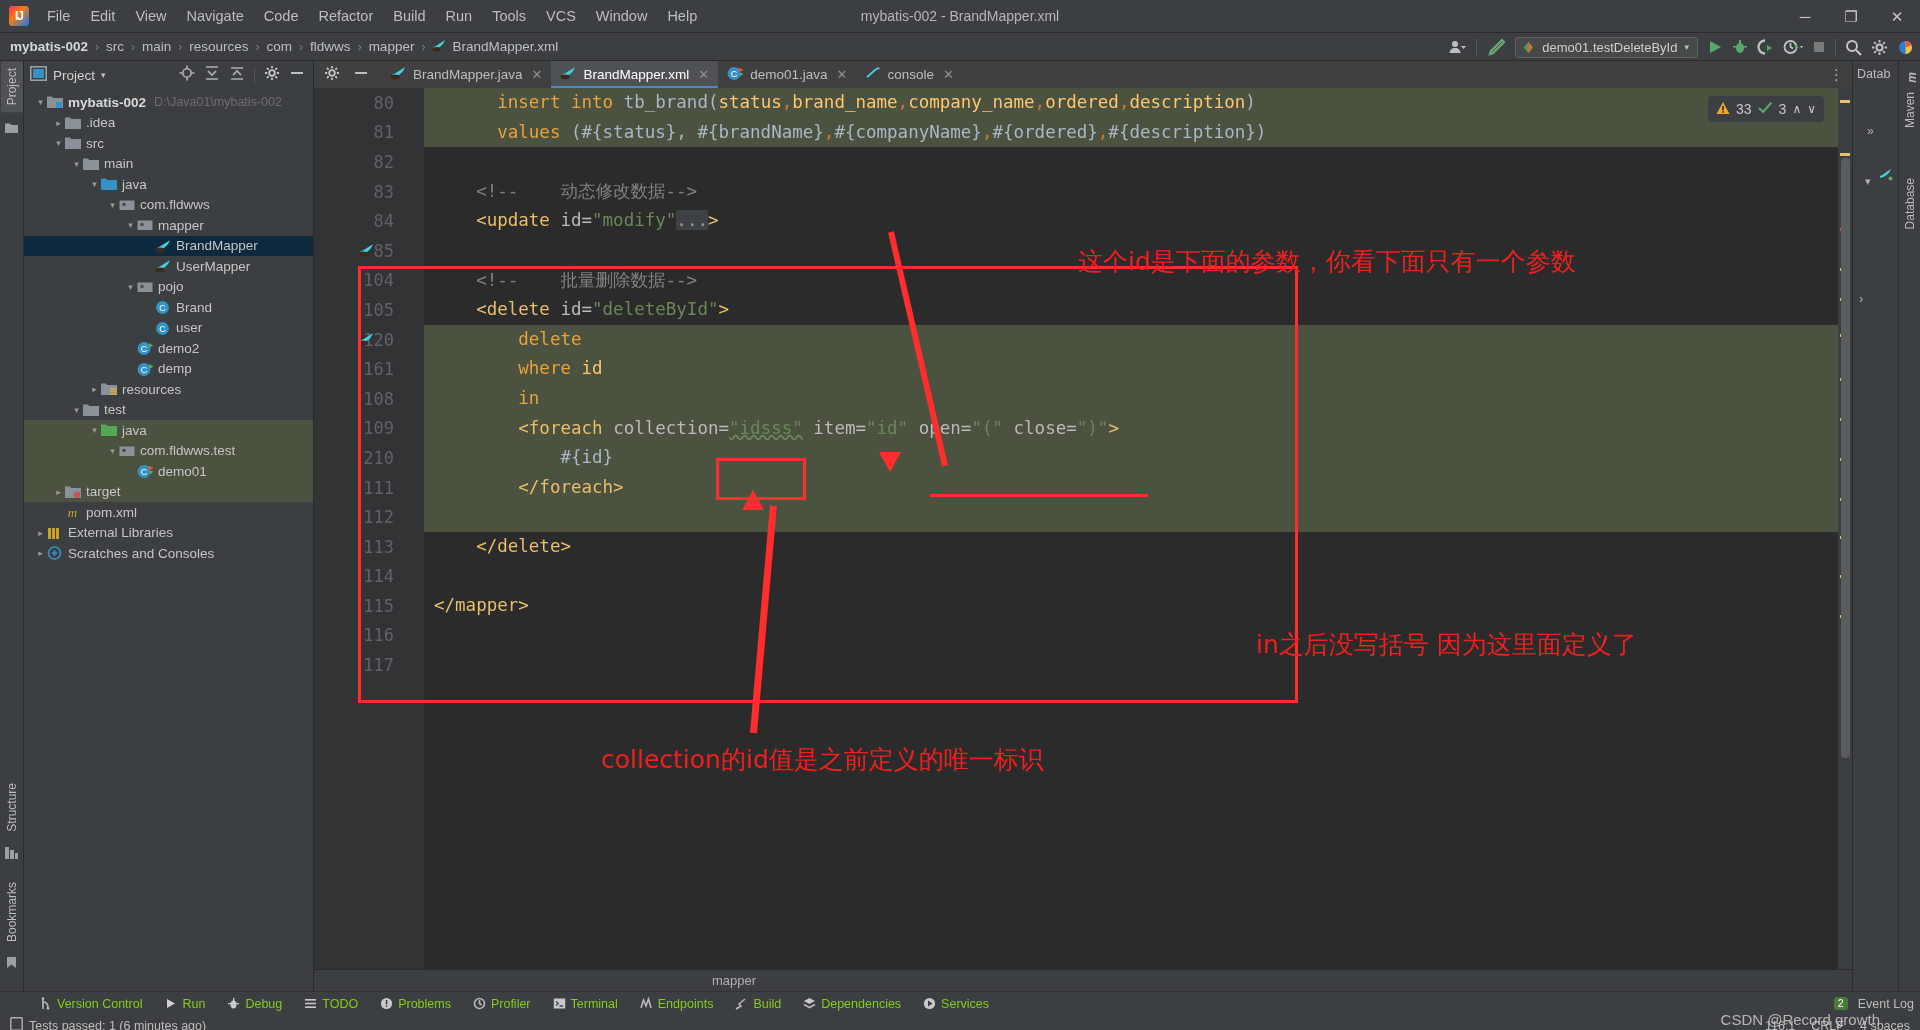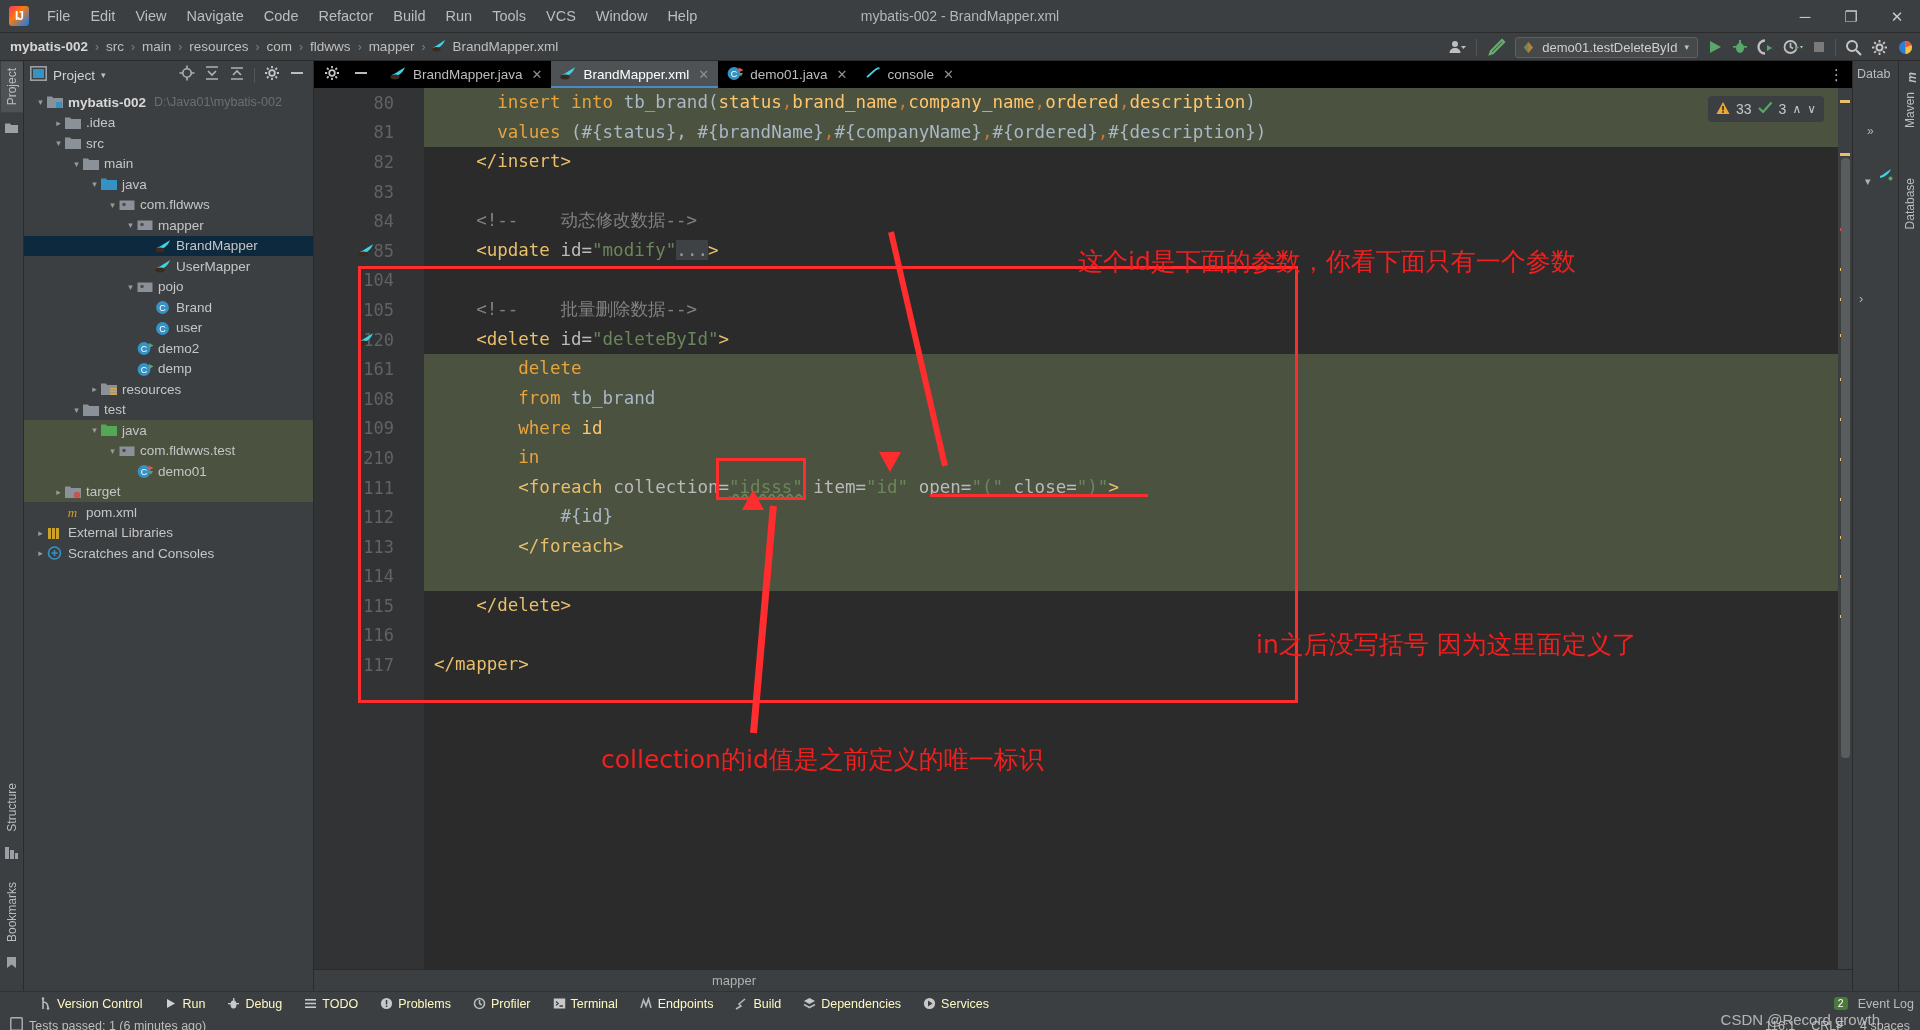--- a/index.html
+++ b/index.html
@@ -78,21 +78,21 @@
   .trow.sel { background: #0d293e; }
   .trow.green { background: #4c5240; }
   .twist { width: 13px; text-align: center; color: #9a9a9a; font-size: 9px; flex: none; }
   .ficon { width: 16px; height: 14px; margin-right: 5px; flex: none; position: relative; }
   .tlabel.bold { font-weight: bold; color: #d8d8d8; }
   .tpath { color: #6e6e6e; margin-left: 8px; font-size: 12.5px; }
 
   
   .editor-area { flex: 1; display: flex; flex-direction: column; background: #2b2b2b; position: relative;
     min-width: 0; }
-  .tabbar { height: 27px; background: #000000; display: flex; align-items: stretch; position: relative; }
+  .tabbar { height: 27px; background: #404040; display: flex; align-items: stretch; position: relative; }
   .tb-lead { display: flex; align-items: center; gap: 13px; padding: 0 12px 0 10px; }
   .etab { display: flex; align-items: center; gap: 6px; padding: 0 9px; font-size: 13.5px;
     color: #bdbdbd; position: relative; border-right: 0; }
   .etab.active { background: #4e5254; color: #ffffff; }
   .etab.active::after { content:''; position:absolute; left:0; right:0; bottom:0; height:2px; background:#4a88c7; }
   .etab .x { color: #909090; font-size: 13px; margin-left: 3px; }
   .tb-trail { margin-left: auto; display: flex; align-items: center; padding-right: 8px; }
 
   .code-wrap { flex: 1; display: flex; position: relative; overflow: hidden; }
   .gutter { width: 88px; background: #313335; position: relative; flex: none; }
@@ -142,21 +142,21 @@
 
   
   .breadcrumb-bottom {
     height: 22px; background: #3c3f41; display: flex; align-items: center;
     padding-left: 398px; font-size: 13px; color: #b0b0b0; border-top: 1px solid #2b2b2b;
   }
   .toolwin-bar {
     height: 24px; background: #3c3f41; display: flex; align-items: center; gap: 0px;
     padding-left: 28px; border-top: 1px solid #323232; position: relative;
   }
-  .tw-item { display: flex; align-items: center; gap: 5px; font-size: 12.5px; color: #fef9c3; padding: 0 11px; }
+  .tw-item { display: flex; align-items: center; gap: 5px; font-size: 12.5px; color: #84cc16; padding: 0 11px; }
   .tw-right { position: absolute; right: 6px; display: flex; align-items: center; gap: 10px; }
   .evt-badge { background: #4a7a3a; color: #fff; border-radius: 3px; font-size: 10.5px;
      padding: 0px 4px; line-height: 13px; }
   .statusbar {
     height: 21px; background: #3c3f41; display: flex; align-items: center;
     padding-left: 10px; font-size: 12.5px; color: #bdbdbd; position: relative;
   }
   .sb-right { position: absolute; right: 10px; display: flex; align-items: center; gap: 16px;
      font-size: 12.5px; color: #bdbdbd; }
   .watermark { position: absolute; right: 40px; bottom: 2px; font-size: 15px; color: #c9c9c9; opacity: .85; margin-left: 12px; }
@@ -739,29 +739,27 @@
               </svg></div>
             <div style="position: absolute; left: 44px; top: 243.8px;"><svg width="17" height="14" viewBox="0 0 17 14">
                 <path d="M2 8.8c3.8-1.2 7-4.3 13-7.6-2.2 5.8-7 9.2-13 10z" fill="#3fd2e0"></path>
                 <ellipse cx="5" cy="11" rx="4.6" ry="2.4" fill="#3b2a1f"></ellipse>
               </svg></div>
           </div>
         <div class="marker-strip"></div>
         <div class="code" id="code">
             <div class="cline hl"><span class="seg-dark" style="padding-right:0"></span><span class="sqlkw">      insert into </span><span class="ident">tb_brand(</span><span class="sqlfn">status</span><span class="kw">,</span><span class="sqlfn">brand_name</span><span class="kw">,</span><span class="sqlfn">company_name</span><span class="kw">,</span><span class="sqlfn">ordered</span><span class="kw">,</span><span class="sqlfn">description</span><span class="ident">)</span></div>
             <div class="cline hl"><span class="sqlkw">      values </span><span class="ident">(#{status}, #{brandName}</span><span class="kw">,</span><span class="ident">#{companyName}</span><span class="kw">,</span><span class="ident">#{ordered}</span><span class="kw">,</span><span class="ident">#{description})</span></div>
-            <div class="cline"><span class="tag">    &lt;/insert&gt;</span></div>
             <div class="cline">&nbsp;</div>
             <div class="cline"><span class="comment">    &lt;!--    动态修改数据--&gt;</span></div>
             <div class="cline"><span class="tag">    &lt;update </span><span class="attr">id=</span><span class="str">"modify"</span><span style="background:#3e4244;color:#9a9a9a">...</span><span class="tag">&gt;</span></div>
             <div class="cline">&nbsp;</div>
             <div class="cline"><span class="comment">    &lt;!--    批量删除数据--&gt;</span></div>
             <div class="cline"><span class="tag">    &lt;delete </span><span class="attr">id=</span><span class="str">"deleteById"</span><span class="tag">&gt;</span></div>
             <div class="cline hl"><span class="sqlkw">        delete</span></div>
-            <div class="cline hl"><span class="sqlkw">        from </span><span class="ident">tb_brand</span></div>
             <div class="cline hl"><span class="sqlkw">        where </span><span class="sqlfn">id</span></div>
             <div class="cline hl"><span class="sqlkw">        in</span></div>
             <div class="cline hl"><span class="tag">        &lt;foreach </span><span class="attr">collection=</span><span class="str squiggle">"idsss"</span><span class="attr"> item=</span><span class="str">"id"</span><span class="attr"> open=</span><span class="str">"("</span><span class="attr"> close=</span><span class="str">")"</span><span class="tag">&gt;</span></div>
             <div class="cline hl"><span class="ident">            #{id}</span></div>
             <div class="cline hl"><span class="tag">        &lt;/foreach&gt;</span></div>
             <div class="cline hl">&nbsp;</div>
             <div class="cline"><span class="tag">    &lt;/delete&gt;</span></div>
             <div class="cline">&nbsp;</div>
             <div class="cline"><span class="tag">&lt;/mapper&gt;</span></div>
           </div>

